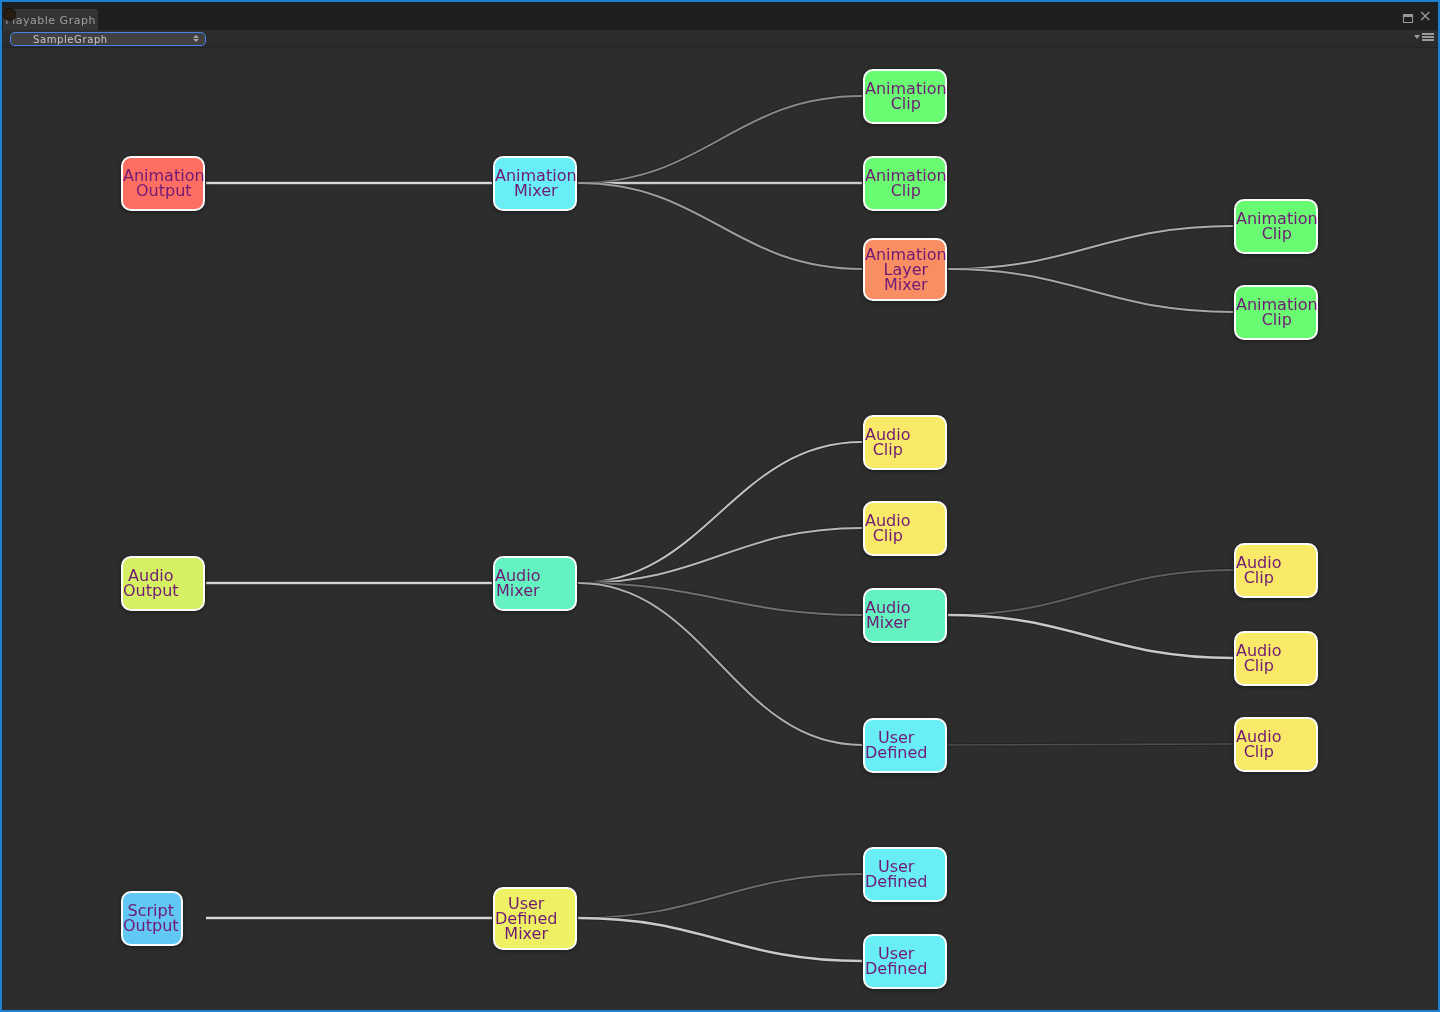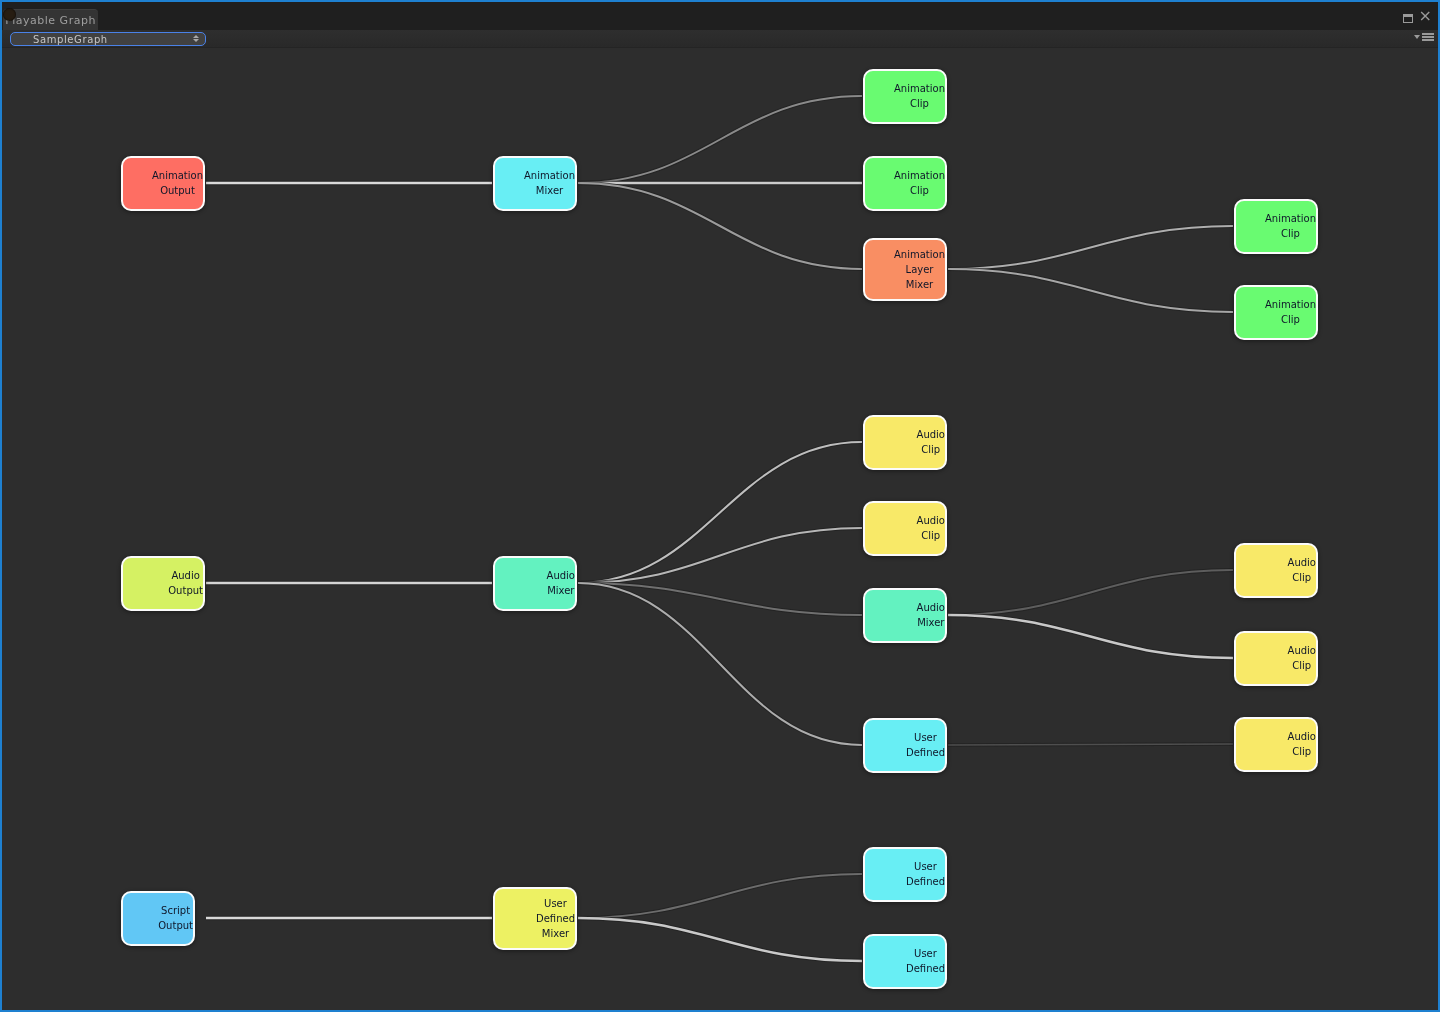--- a/index.html
+++ b/index.html
@@ -59,22 +59,22 @@
   .ctx-menu .tri { width:0; height:0; border-left:3px solid transparent; border-right:3px solid transparent; border-top:4px solid #9a9a9a; }
   .ctx-menu .bars { width:12px; height:8px;
     background:repeating-linear-gradient(#9a9a9a 0 1.6px, transparent 1.6px 3.2px); }
 
   
   .graph-layer { position:absolute; left:-2px; top:-2px; width:1440px; height:1012px; z-index:1; }
   svg.edges { position:absolute; left:0; top:0; }
 
   .node {
     position:absolute; border:2px solid #fbfbfb; border-radius:10px;
-    display:flex; align-items:center; justify-content:flex-end; text-align:center;
-    color:#0f172a; font-size:10px; line-height:15px;
+    display:flex; align-items:center; justify-content:flex-start; text-align:center;
+    color:#701a75; font-size:16px; line-height:15px;
     box-shadow:0 1px 4px rgba(0,0,0,0.45);
   }
   .node span { white-space:pre-line; }
 </style>
 </head>
 <body>
 
 <div class="window">
 
   <div class="graph-layer">
@@ -173,21 +173,21 @@
 Clip</span>
         </div>
         <div class="node" style="left: 1234px; top: 630.5px; width: 84px; height: 55px; background: rgb(248, 233, 104);">
           <span>Audio
 Clip</span>
         </div>
         <div class="node" style="left: 1234px; top: 716.5px; width: 84px; height: 55px; background: rgb(248, 233, 104);">
           <span>Audio
 Clip</span>
         </div>
-        <div class="node" style="left: 121px; top: 890.5px; width: 74px; height: 55px; background: rgb(97, 199, 245);">
+        <div class="node" style="left: 121px; top: 890.5px; width: 62px; height: 55px; background: rgb(97, 199, 245);">
           <span>Script
 Output</span>
         </div>
         <div class="node" style="left: 493px; top: 886.5px; width: 84px; height: 63px; background: rgb(237, 241, 99);">
           <span>User
 Defined
 Mixer</span>
         </div>
         <div class="node" style="left: 863px; top: 846.5px; width: 84px; height: 55px; background: rgb(104, 238, 244);">
           <span>User

